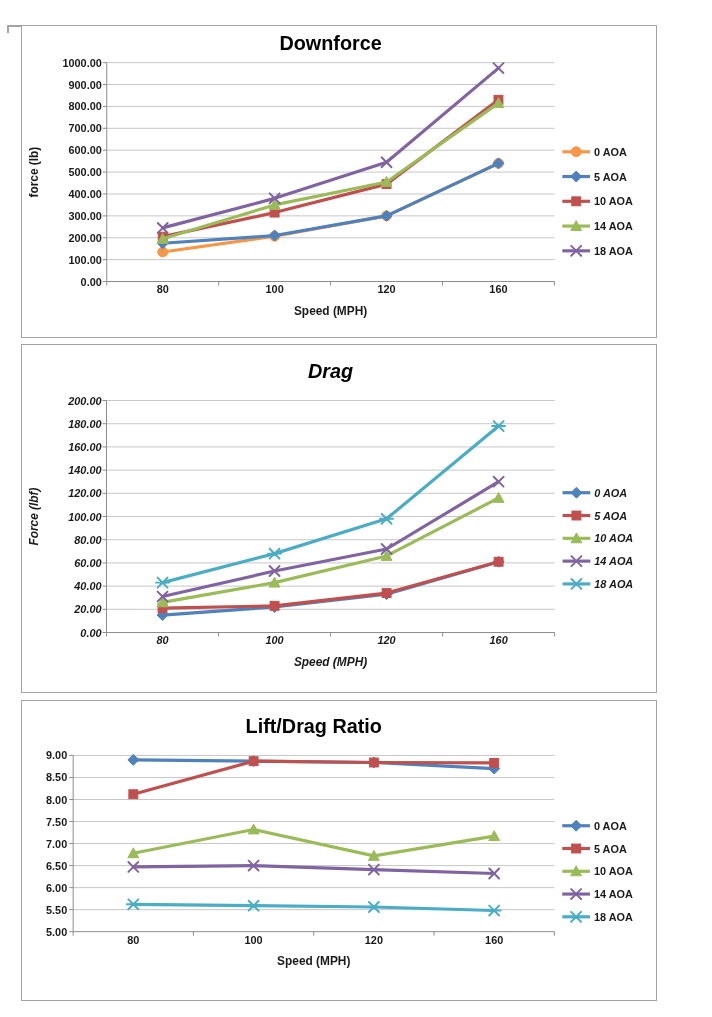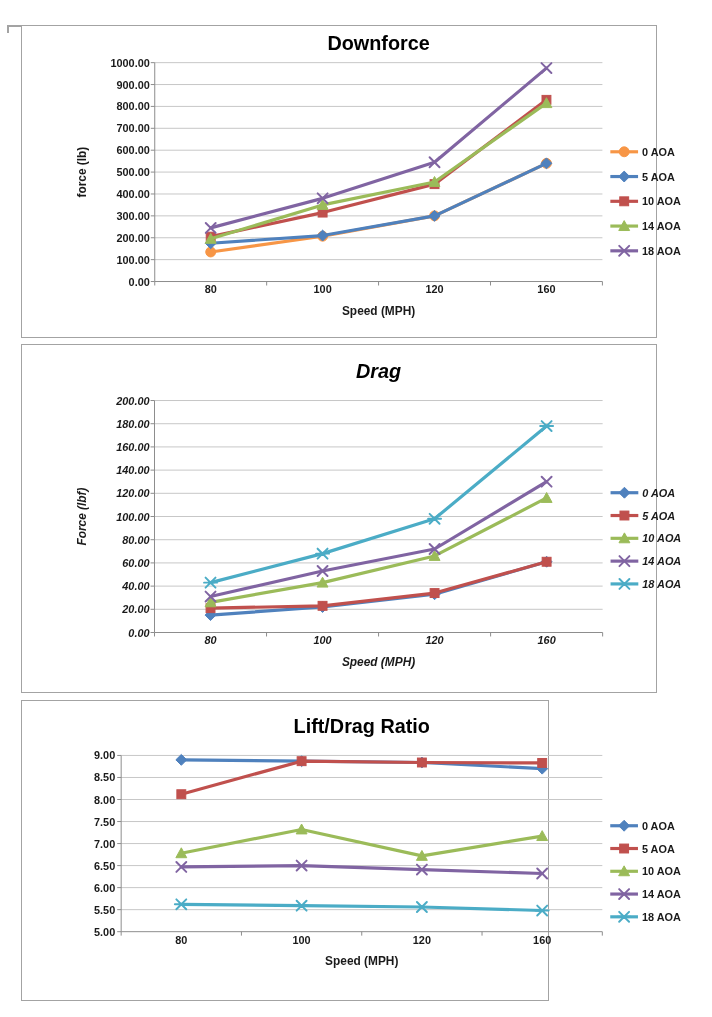--- a/index.html
+++ b/index.html
@@ -1,21 +1,21 @@
 <!DOCTYPE html>
 <html><head>
 <meta charset="utf-8">
 <style>
   html,body{margin:0;padding:0;background:#ffffff;}
   #canvas{position:relative;width:712px;height:1017px;background:#ffffff;overflow:hidden;
           font-family:"Liberation Sans",sans-serif;}
-  .chart-box{position:absolute;background:#ffffff;border:1.5px solid #a3a3a3;box-sizing:border-box;padding-left:48px;}
+  .chart-box{position:absolute;background:#ffffff;border:1.5px solid #a3a3a3;box-sizing:border-box;}
   #chart-0{left:21px;top:25px;width:636px;height:313px;}
   #chart-1{left:21px;top:344px;width:636px;height:349px;font-style:italic;}
-  #chart-2{left:21px;top:700px;width:528px;height:301px;}
+  #chart-2{left:21px;top:700px;width:636px;height:301px;}
   .frame-edge{position:absolute;background:#a3a3a3;}
   #frame-h{left:7px;top:25px;width:15px;height:1.5px;}
   #frame-v{left:7px;top:25px;width:1.5px;height:8px;}
   svg{display:block;}
   svg text{font-family:"Liberation Sans",sans-serif;}
 </style>
 </head>
 <body>
 
 <div id="canvas">

